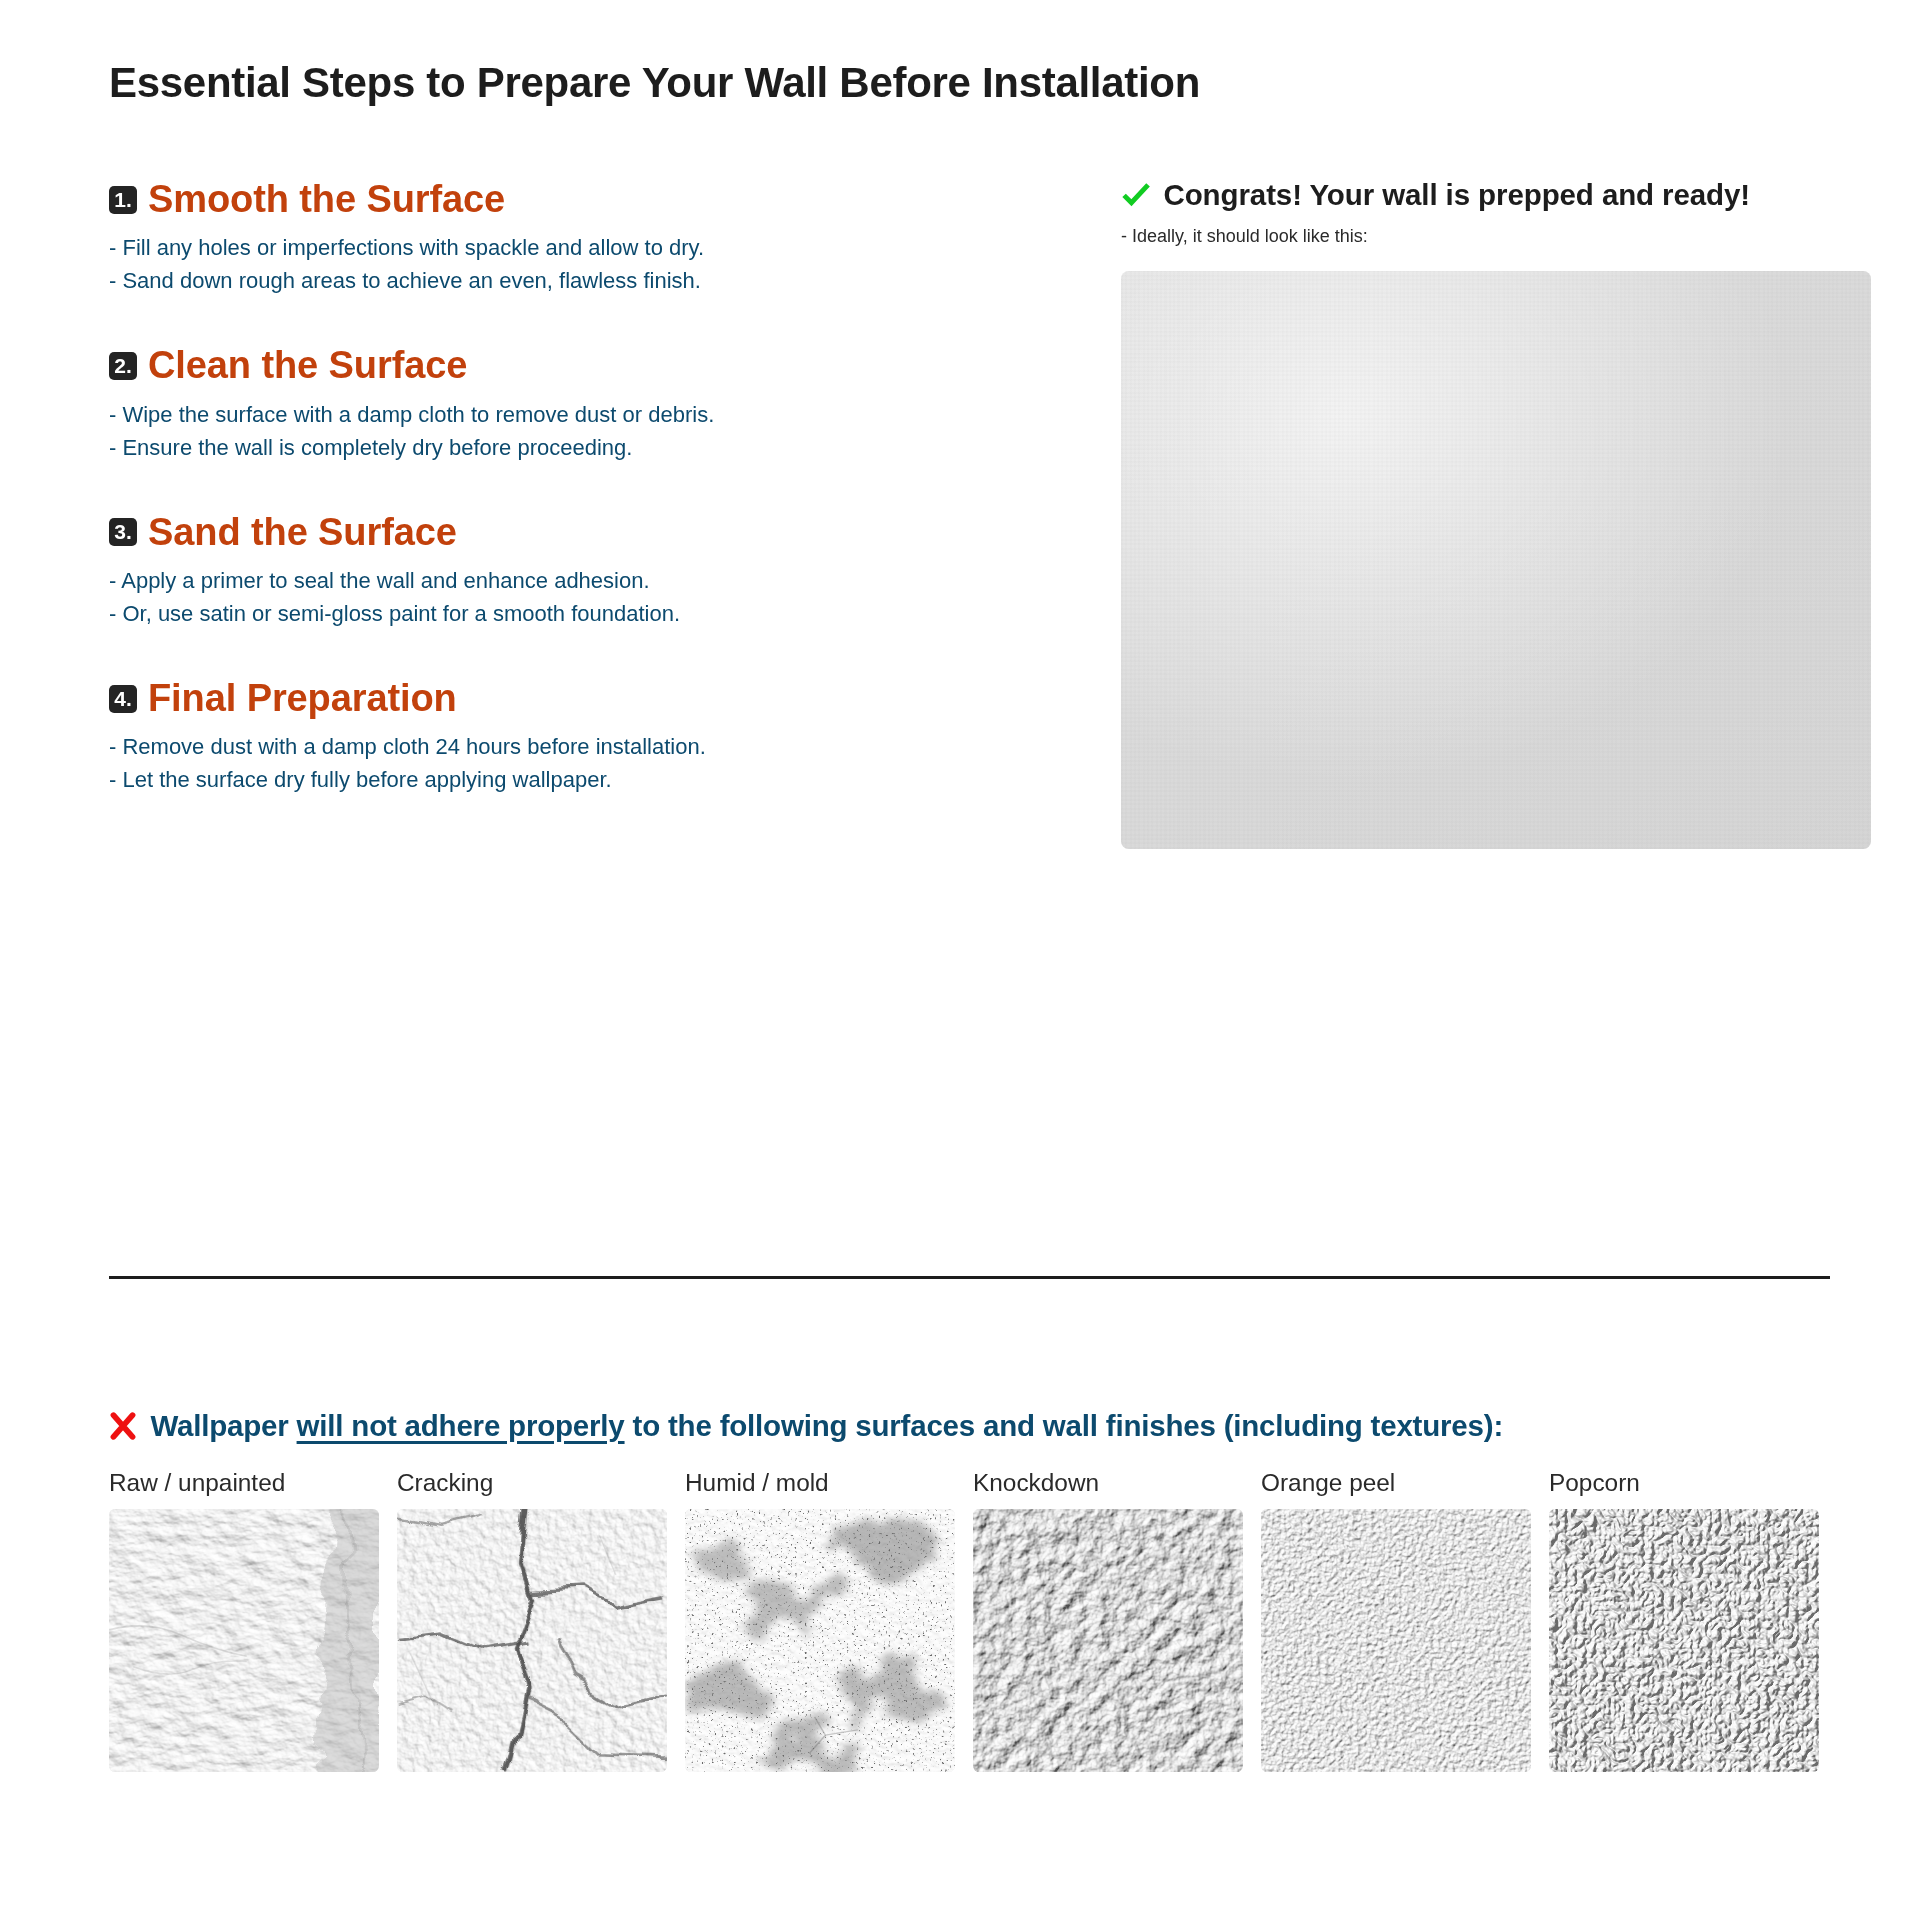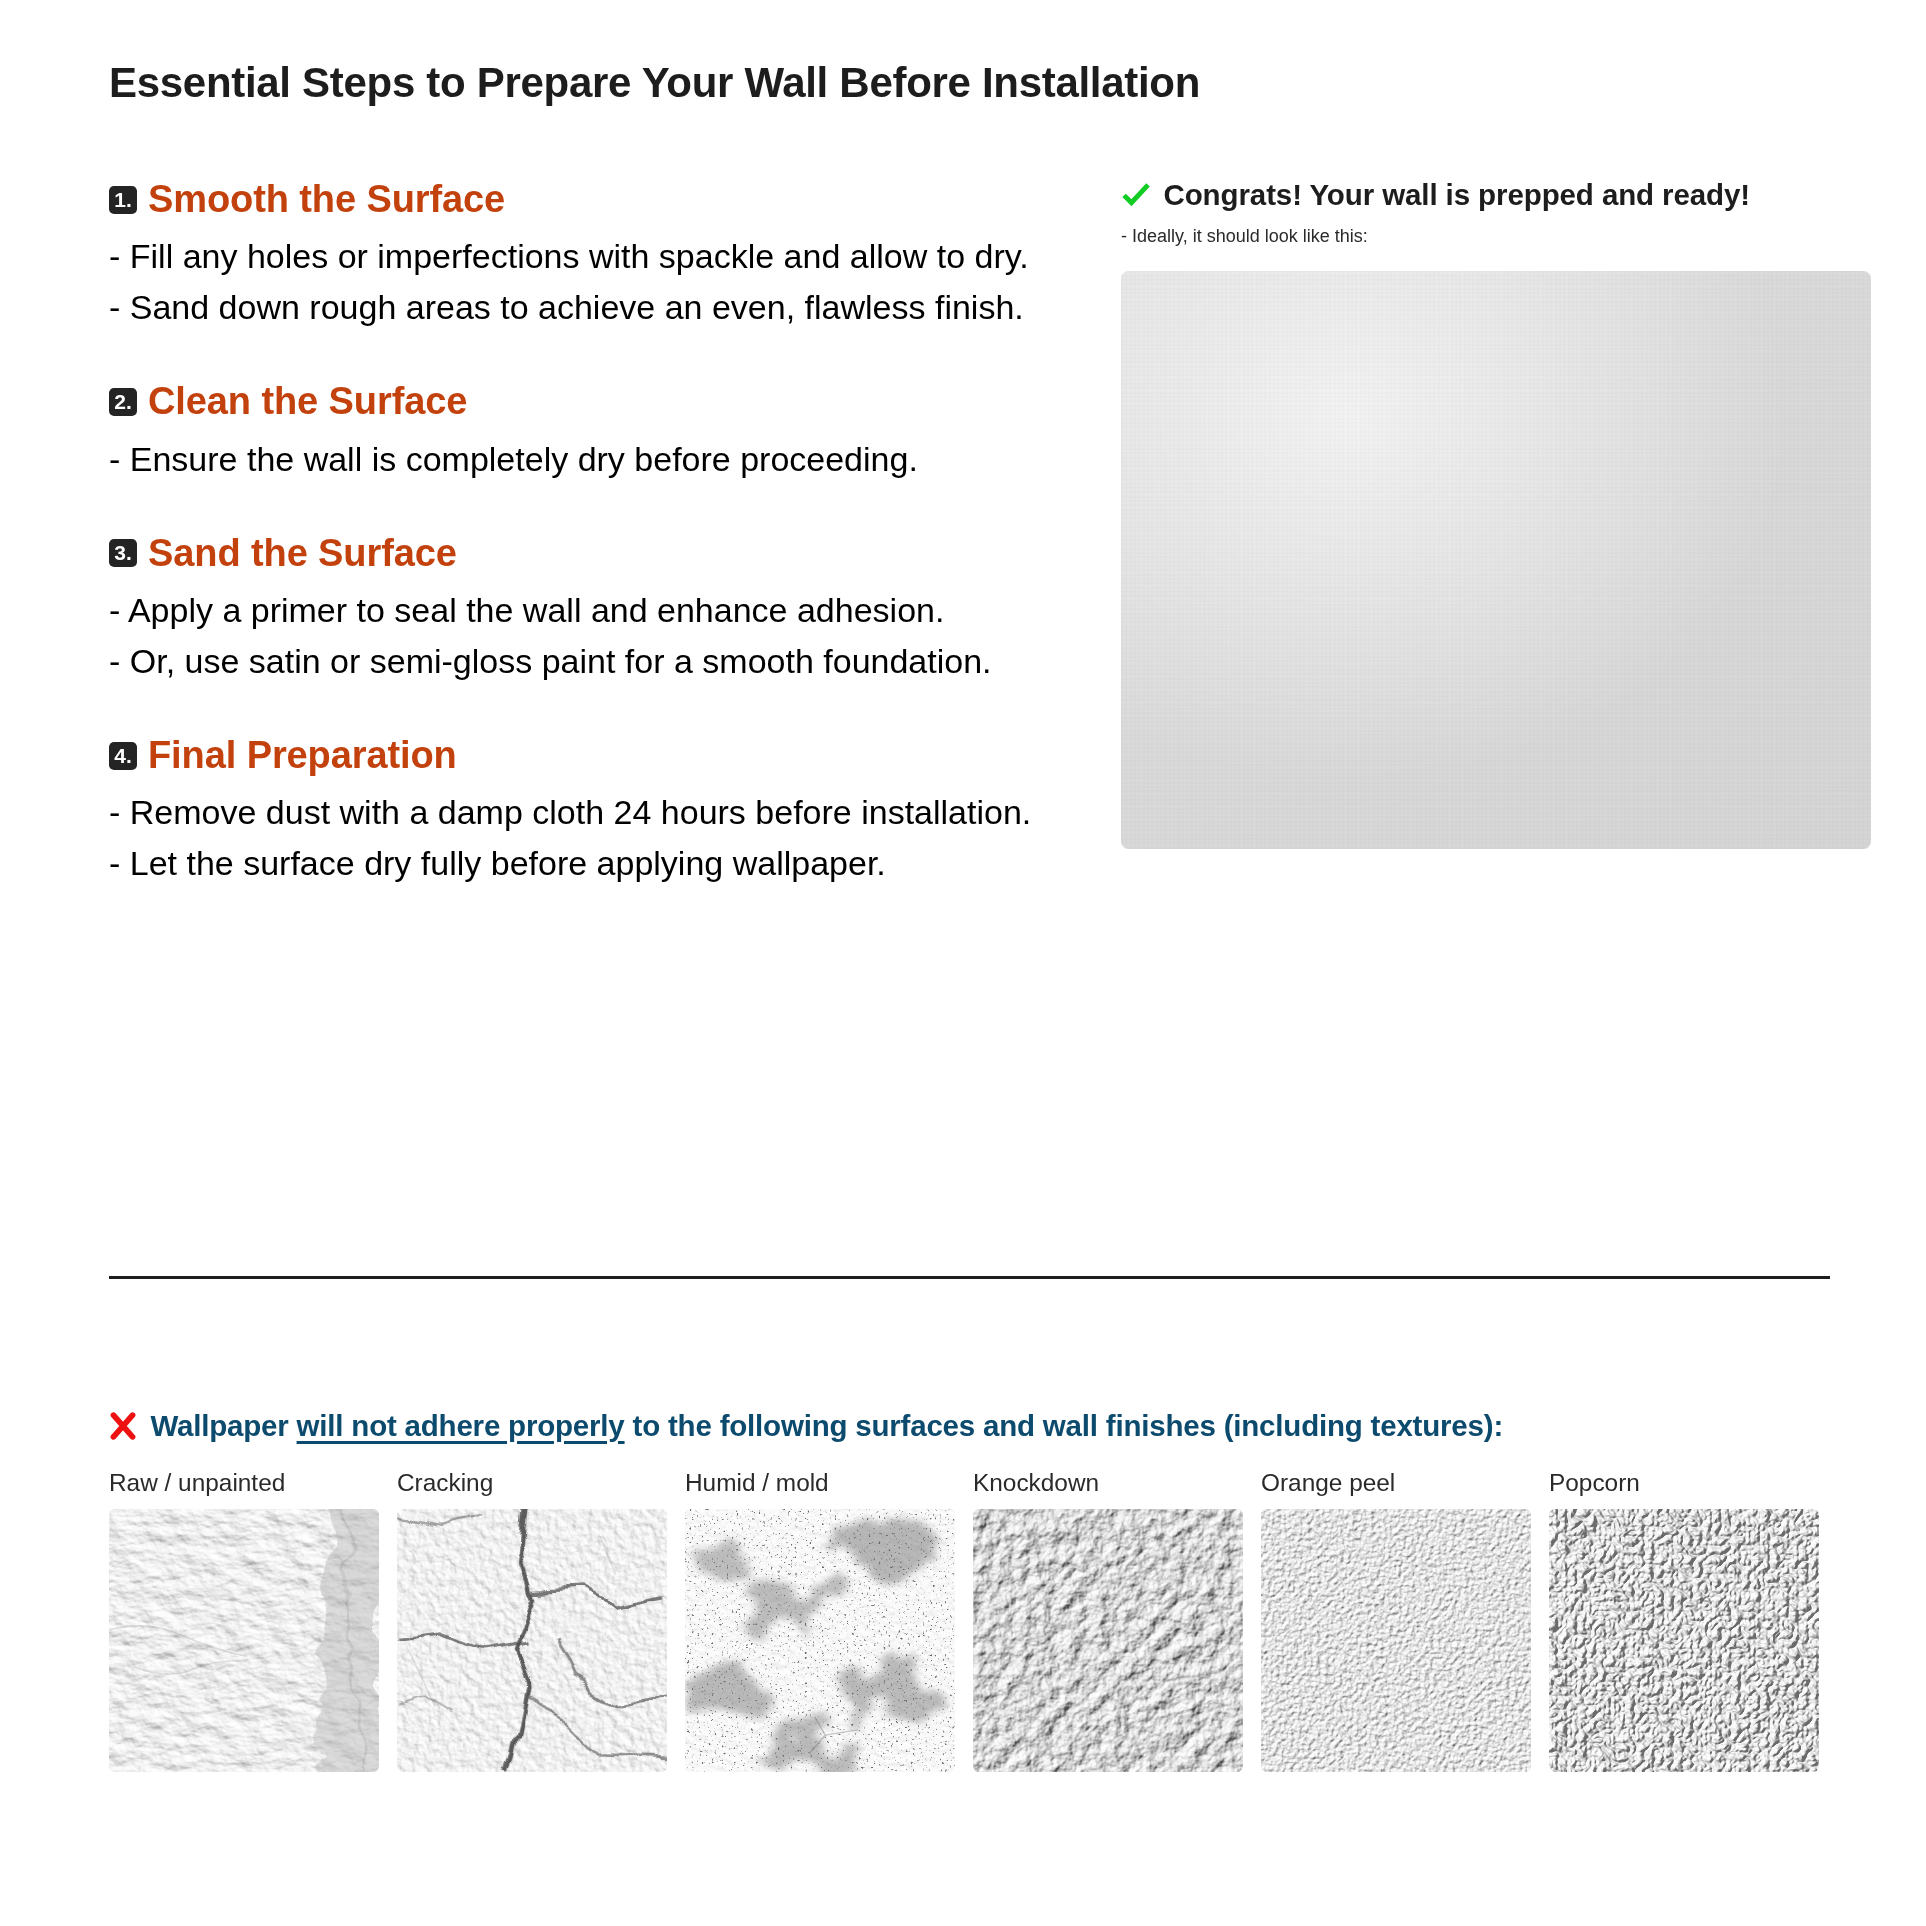--- a/index.html
+++ b/index.html
@@ -91,23 +91,23 @@
     flex: none;
   }
   .step-title {
     font-size: 38px;
     font-weight: bold;
     color: #c2410c;
     letter-spacing: -0.1px;
     text-align: right;
   }
   .step-line {
-    font-size: 34px;
+    font-size: 22px;
     line-height: 1.5;
-    color: #000000;
+    color: #0c4a6e;
     white-space: nowrap;
   }
 
   
   .congrats-head {
     display: flex;
     align-items: center;
     margin-bottom: 11px;
   }
   .check-icon {
@@ -230,20 +230,21 @@
         </div>
         <div class="step-line">- Fill any holes or imperfections with spackle and allow to dry.</div>
         <div class="step-line">- Sand down rough areas to achieve an even, flawless finish.</div>
       </div>
 
       <div class="step">
         <div class="step-head">
           <span class="step-num">2.</span>
           <span class="step-title">Clean the Surface</span>
         </div>
+        <div class="step-line">- Wipe the surface with a damp cloth to remove dust or debris.</div>
         <div class="step-line">- Ensure the wall is completely dry before proceeding.</div>
       </div>
 
       <div class="step">
         <div class="step-head">
           <span class="step-num">3.</span>
           <span class="step-title">Sand the Surface</span>
         </div>
         <div class="step-line">- Apply a primer to seal the wall and enhance adhesion.</div>
         <div class="step-line">- Or, use satin or semi-gloss paint for a smooth foundation.</div>

